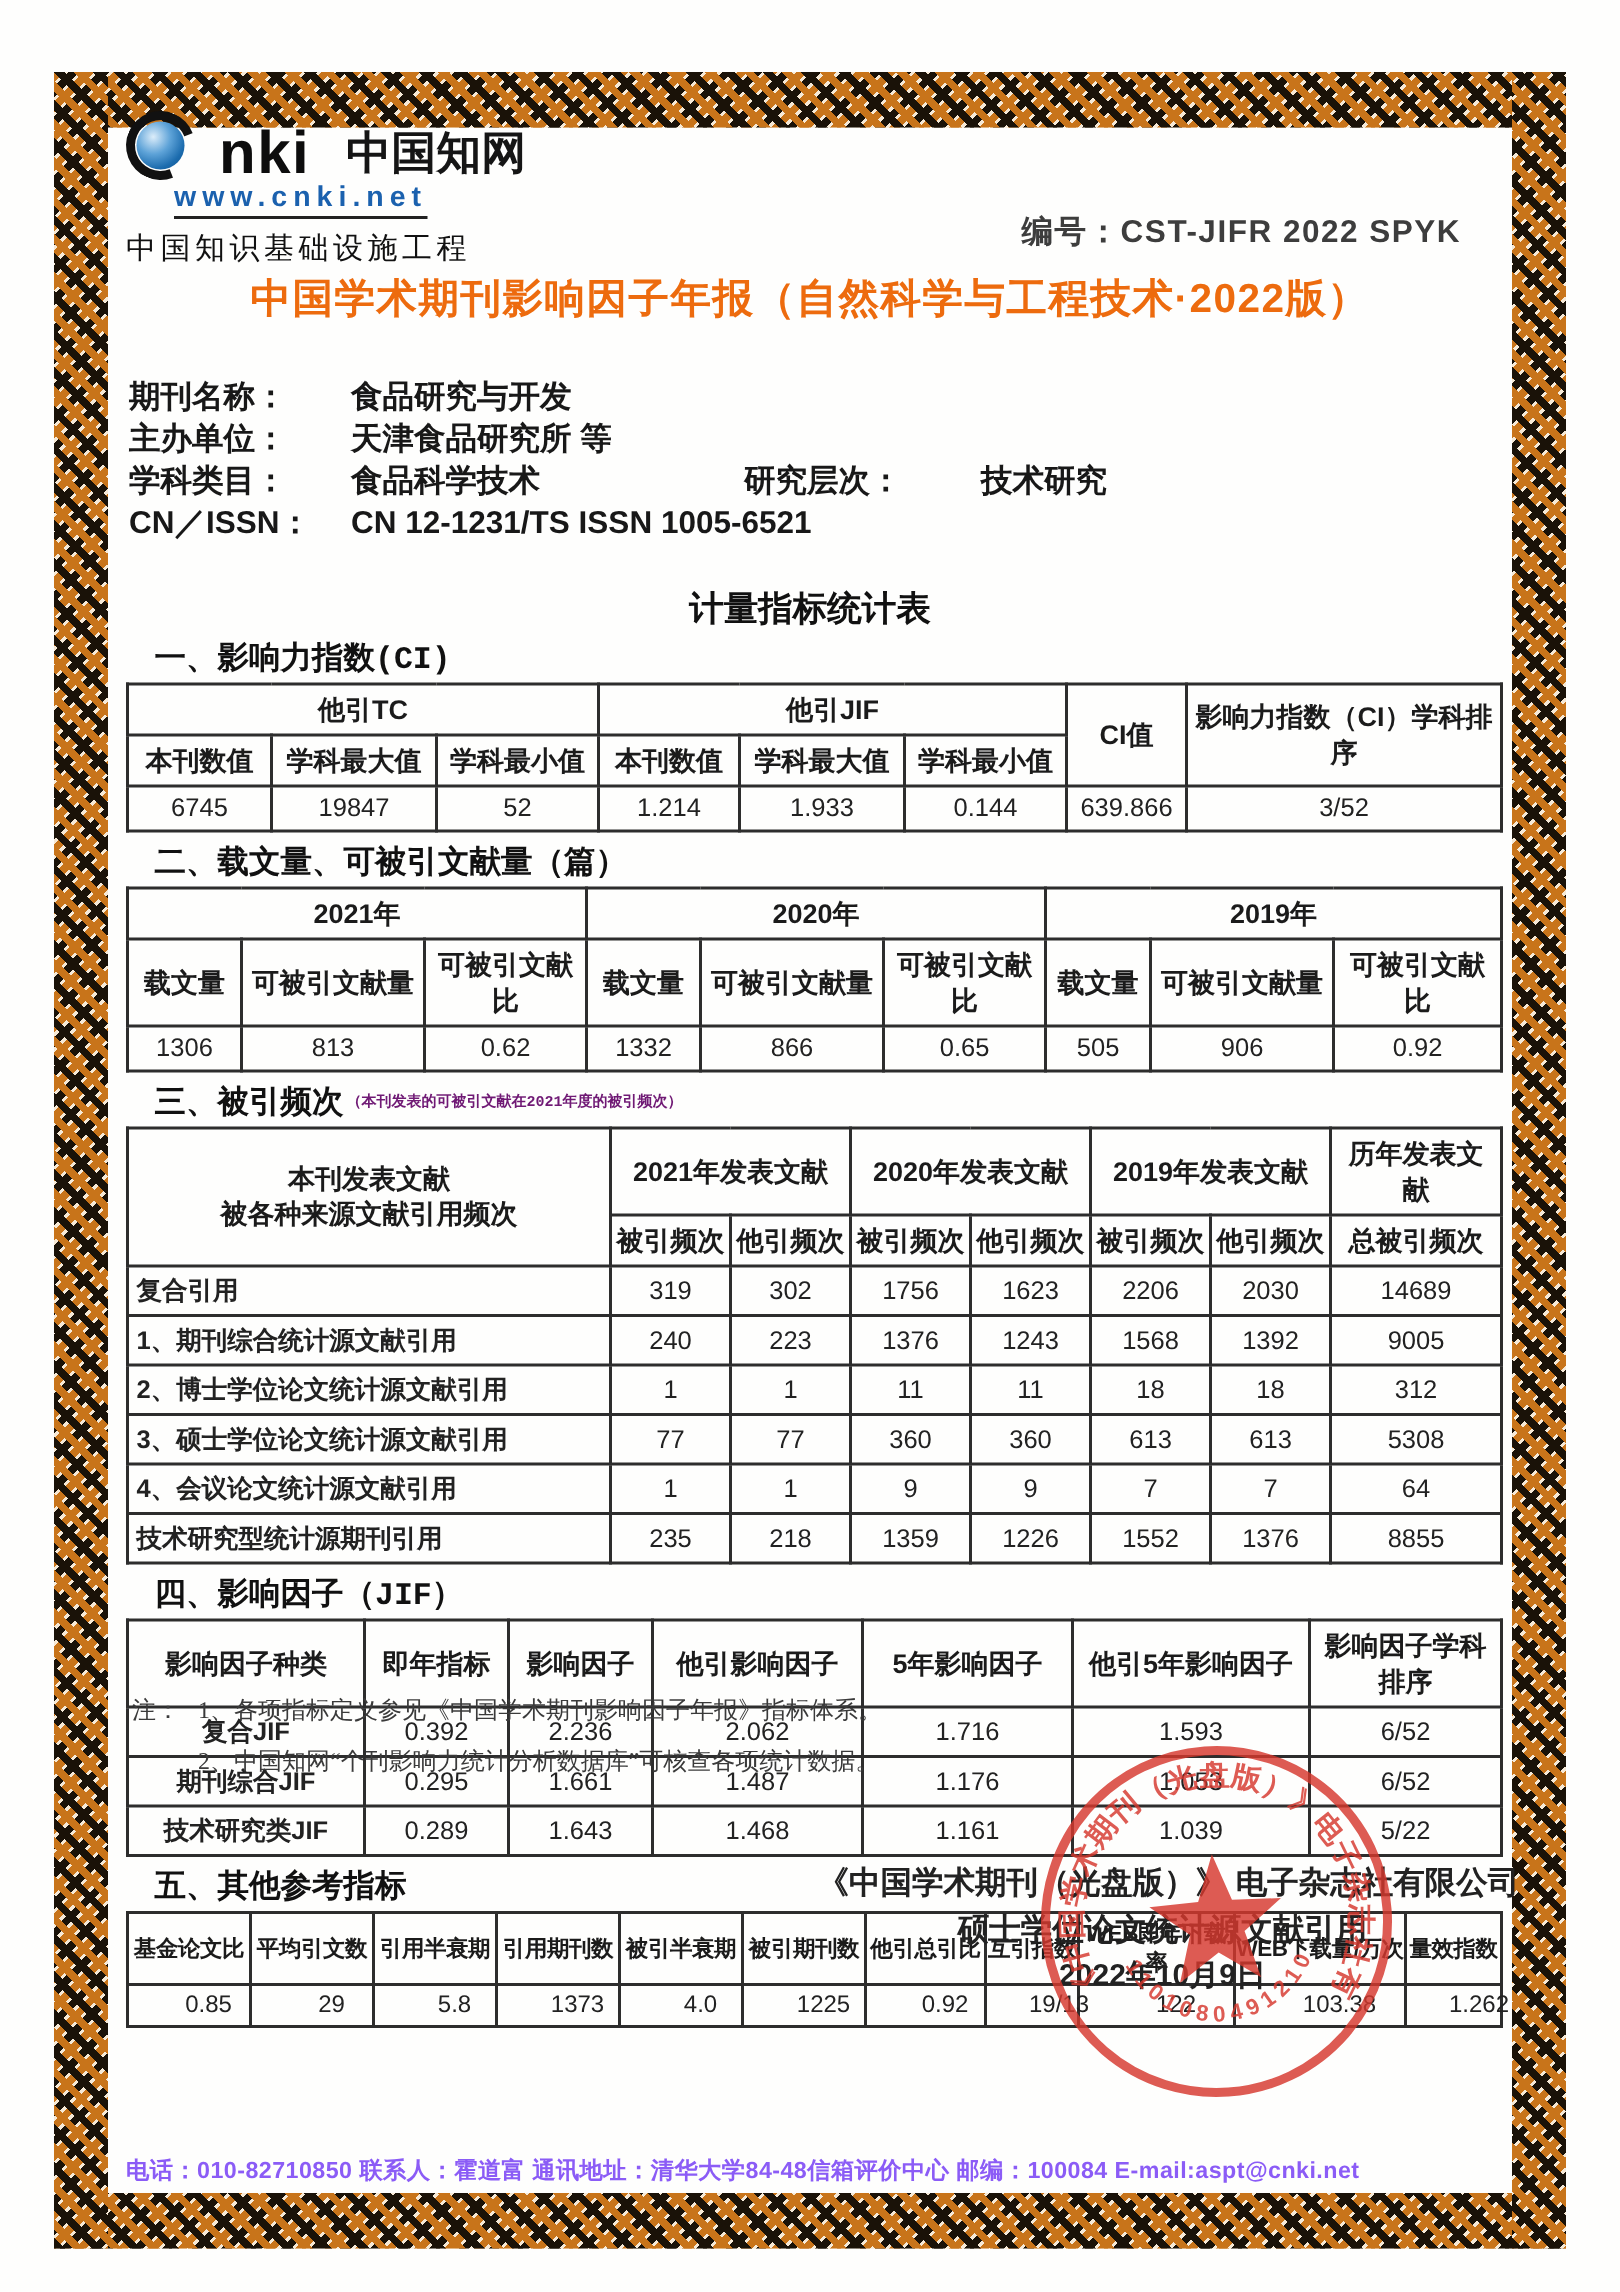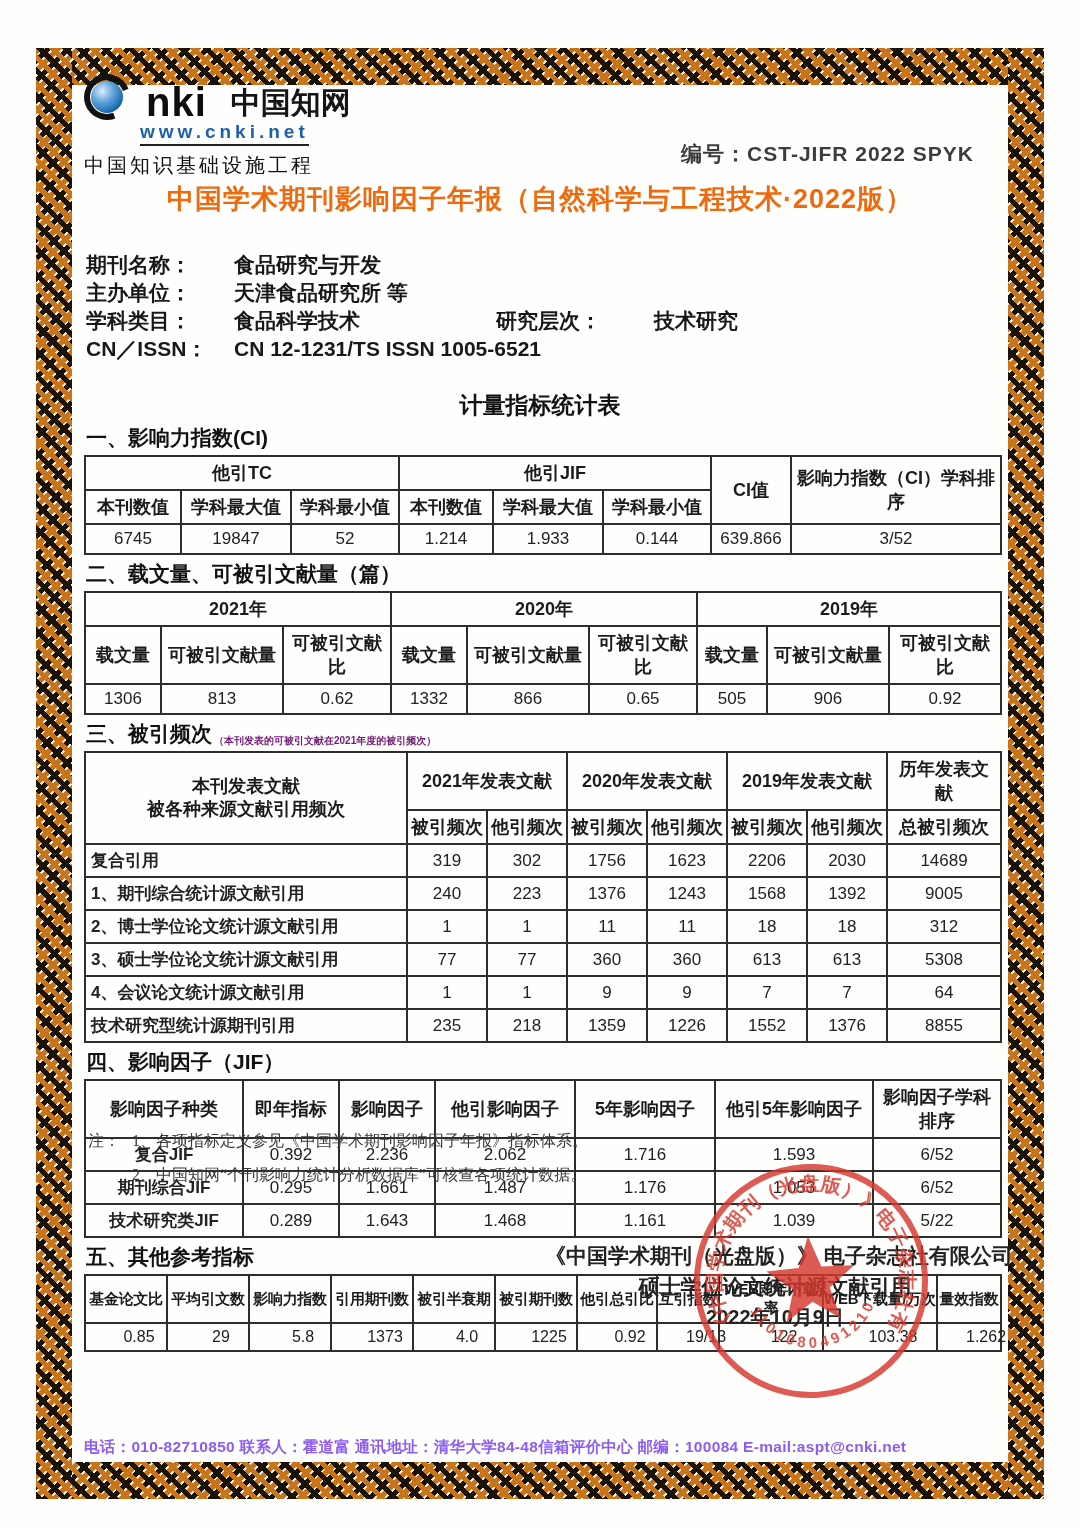--- a/index.html
+++ b/index.html
@@ -22,37 +22,37 @@
 
   
   #logo { position:absolute; left:84px; top:74px; }
   .logo-row1 { display:flex; align-items:flex-end; gap:16px; }
   .globe-wrap { position:relative; width:46px; height:46px; }
   .c-ring { position:absolute; inset:0; border:6px solid #111; border-right-color:transparent; border-radius:50%; transform:rotate(24deg); }
   .globe { position:absolute; left:7px; top:7px; width:32px; height:32px; border-radius:50%;
            background:radial-gradient(circle at 35% 32%, #dcedfa 0%, #5ea3d8 38%, #1c6cae 70%, #0b4f8a 100%); }
   .logo-nki { font-size:40px; font-weight:bold; color:#0d0d0d; letter-spacing:1px; line-height:36px; }
   .logo-cn { font-size:30px; font-weight:bold; color:#151515; margin-left:8px; line-height:34px; font-family:"Liberation Serif", serif; }
-  .logo-www { font-size:19px; font-weight:bold; color:#1b61ae; letter-spacing:4px; margin:1px 0 2px 56px; border-bottom:2px solid #222; display:inline-block; padding-bottom:1px;text-align:center; }
+  .logo-www { font-size:19px; font-weight:bold; color:#1b61ae; letter-spacing:4px; margin:1px 0 2px 32px; border-bottom:2px solid #222; display:inline-block; padding-bottom:1px;text-align:center; }
   .logo-sub { font-size:20px; font-weight:normal; color:#111; letter-spacing:3px; margin-top:4px; font-family:"Liberation Serif", serif; }
 
   
   #report-no { position:absolute; top:140px; right:106px; font-size:21px; font-weight:bold; color:#3d3d3d; letter-spacing:1px; }
   #doc-title { position:absolute; top:181px; left:0; width:100%; text-align:center; font-size:27px; font-weight:bold; color:#ed6b0e; letter-spacing:1px; }
 
   
   #journal-info { position:absolute; left:86px; top:251px; width:900px; font-size:21px; font-weight:bold; color:#181818; }
   .info-row { display:grid; grid-template-columns:148px 1fr; line-height:28px; }
   .info-row.four { grid-template-columns:148px 262px 158px 1fr; }
 
   #stats-title { position:absolute; top:390px; left:0; width:100%; text-align:center; font-size:23px; font-weight:bold; color:#111; }
 
   
   #sections { position:absolute; left:84px; top:419px; width:918px; }
-  .sec-title { font-size:21px; font-weight:bold; color:#111; margin:5px 0 3px 2px; display:flex; align-items:flex-end; }
+  .sec-title { font-size:21px; font-weight:bold; color:#111; margin:5px 0 3px 19px; display:flex; align-items:center;font-family:Liberation Mono, monospace; }
   .sec-title .note { font-size:10px; font-weight:bold; color:#701a75; margin-left:2px; letter-spacing:0; }
   table { width:100%; border-collapse:collapse; table-layout:fixed; }
   th, td { border:2px solid #2d2d2d; text-align:center; vertical-align:middle; padding:4px 2px; }
   th { font-size:18px; font-weight:bold; color:#1b1b1b; }
   td { font-size:17px; color:#222; }
   #t-cited td:first-child, #t-cited .row-label { text-align:left; padding-left:5px; font-weight:bold; font-size:17px; }
   #t-cited .corner div { line-height:23px; font-size:18px; }
   #t-other th { font-size:15px; padding:4px 0; letter-spacing:-0.3px; }
   #t-other td { font-size:16px;padding-left:28px; }
   #t-jif td:first-child { font-weight:bold; }
@@ -380,21 +380,21 @@
           <col style="width:80px">
           <col style="width:62px">
           <col style="width:104px">
           <col style="width:114px">
           <col>
         </colgroup>
       <tbody>
           <tr>
             <th>基金论文比</th>
             <th>平均引文数</th>
-            <th>影响力指数</th>
+            <th>引用半衰期</th>
             <th>引用期刊数</th>
             <th>被引半衰期</th>
             <th>被引期刊数</th>
             <th>他引总引比</th>
             <th>互引指数</th>
             <th>WEB即年下载率</th>
             <th>WEB下载量/万次</th>
             <th>量效指数</th>
           </tr>
       <tr>

